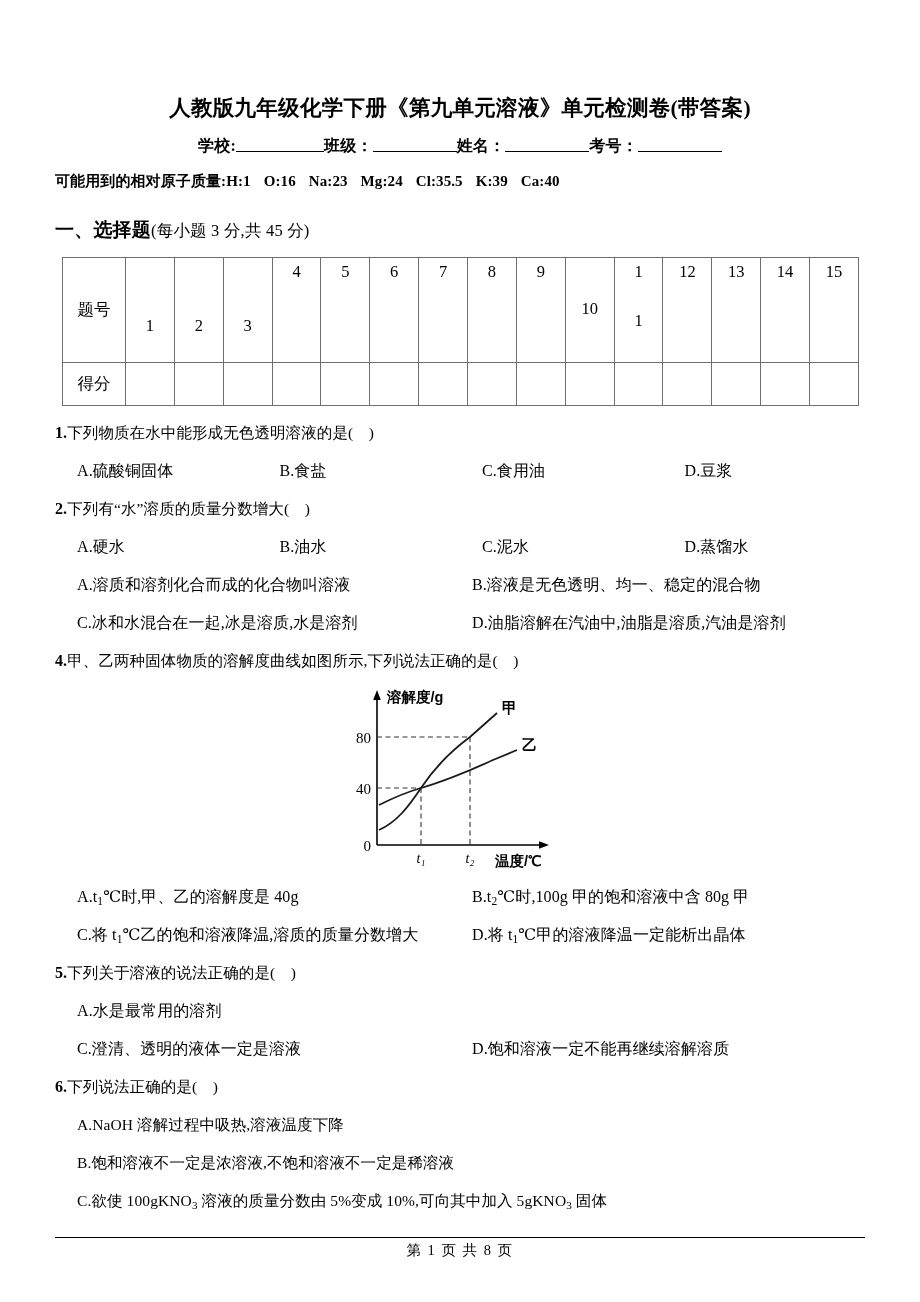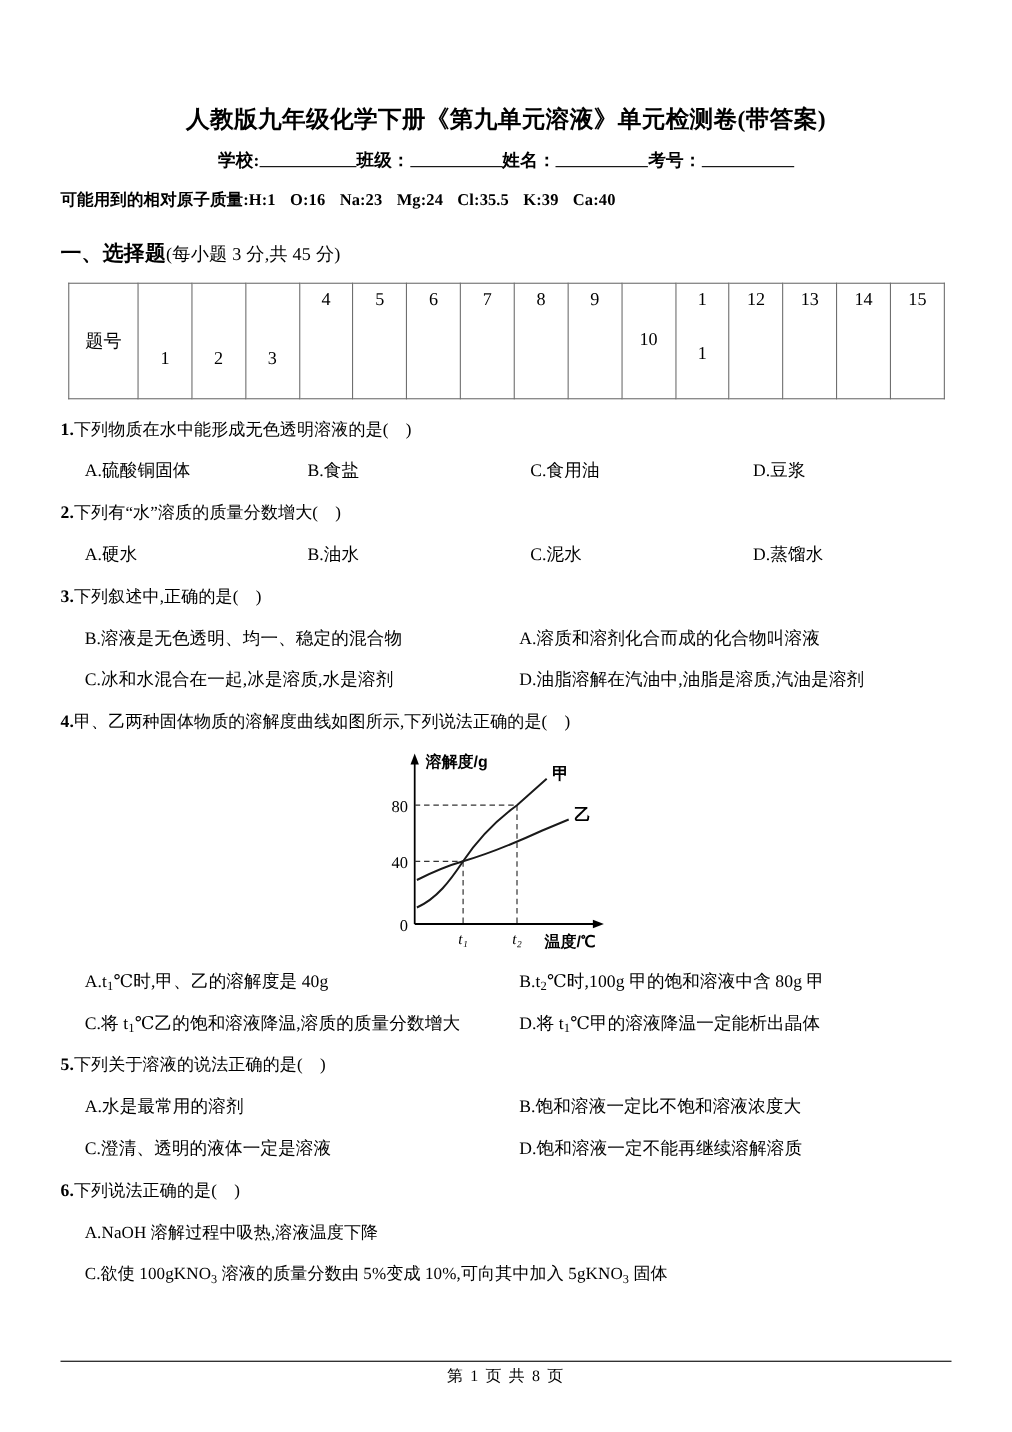--- a/index.html
+++ b/index.html
@@ -231,20 +231,38 @@
       <td class="num top">
             <span class="v">13</span>
           </td>
       <td class="num top">
             <span class="v">14</span>
           </td>
       <td class="num top">
             <span class="v">15</span>
           </td>
     </tr>
+    <tr class="row-score">
+      <td class="label">得分</td>
+      <td></td>
+      <td></td>
+      <td></td>
+      <td></td>
+      <td></td>
+      <td></td>
+      <td></td>
+      <td></td>
+      <td></td>
+      <td></td>
+      <td></td>
+      <td></td>
+      <td></td>
+      <td></td>
+      <td></td>
+    </tr>
   </tbody>
     </table>
 
   <p class="q-stem">
     <span class="qn">1.</span><span>下列物质在水中能形成无色透明溶液的是(　)</span>
   </p>
   <div class="opt-row cols4">
     <div class="opt">A.硫酸铜固体</div>
     <div class="opt">B.食盐</div>
     <div class="opt">C.食用油</div>
@@ -254,27 +272,24 @@
   <p class="q-stem">
     <span class="qn">2.</span><span>下列有“水”溶质的质量分数增大(　)</span>
   </p>
   <div class="opt-row cols4">
     <div class="opt">A.硬水</div>
     <div class="opt">B.油水</div>
     <div class="opt">C.泥水</div>
     <div class="opt">D.蒸馏水</div>
   </div>
 
-  <p class="q-stem">
-    <span class="qn">3.</span><span>下列叙述中,正确的是(　)</span>
-  </p>
   <div class="opt-block">
     <div class="opt-row cols2">
+      <div class="opt">A.溶质和溶剂化合而成的化合物叫溶液</div>
       <div class="opt">B.溶液是无色透明、均一、稳定的混合物</div>
-      <div class="opt">A.溶质和溶剂化合而成的化合物叫溶液</div>
     </div>
     <div class="opt-row cols2">
       <div class="opt">C.冰和水混合在一起,冰是溶质,水是溶剂</div>
       <div class="opt">D.油脂溶解在汽油中,油脂是溶质,汽油是溶剂</div>
     </div>
   </div>
 
   <p class="q-stem">
     <span class="qn">4.</span><span>甲、乙两种固体物质的溶解度曲线如图所示,下列说法正确的是(　)</span>
   </p>
@@ -322,32 +337,32 @@
       <div class="opt">D.将 t<sub>1</sub>℃甲的溶液降温一定能析出晶体</div>
     </div>
   </div>
 
   <p class="q-stem">
     <span class="qn">5.</span><span>下列关于溶液的说法正确的是(　)</span>
   </p>
   <div class="opt-block">
     <div class="opt-row cols2">
       <div class="opt">A.水是最常用的溶剂</div>
-      <div class="opt">B.饱和溶液一定比不饱和溶液浓度大</div>
     </div>
     <div class="opt-row cols2">
       <div class="opt">C.澄清、透明的液体一定是溶液</div>
       <div class="opt">D.饱和溶液一定不能再继续溶解溶质</div>
     </div>
   </div>
 
   <p class="q-stem">
     <span class="qn">6.</span><span>下列说法正确的是(　)</span>
   </p>
   <div class="opt-single">A.NaOH 溶解过程中吸热,溶液温度下降</div>
+  <div class="opt-single">B.饱和溶液不一定是浓溶液,不饱和溶液不一定是稀溶液</div>
   <div class="opt-single">C.欲使 100gKNO<sub>3</sub> 溶液的质量分数由 5%变成 10%,可向其中加入 5gKNO<sub>3</sub> 固体</div>
 
   <div class="footer">
     <hr class="footer-rule">
     <span class="footer-text">第 1 页 共 8 页</span>
   </div>
 
 </div>
 
 </body></html>

